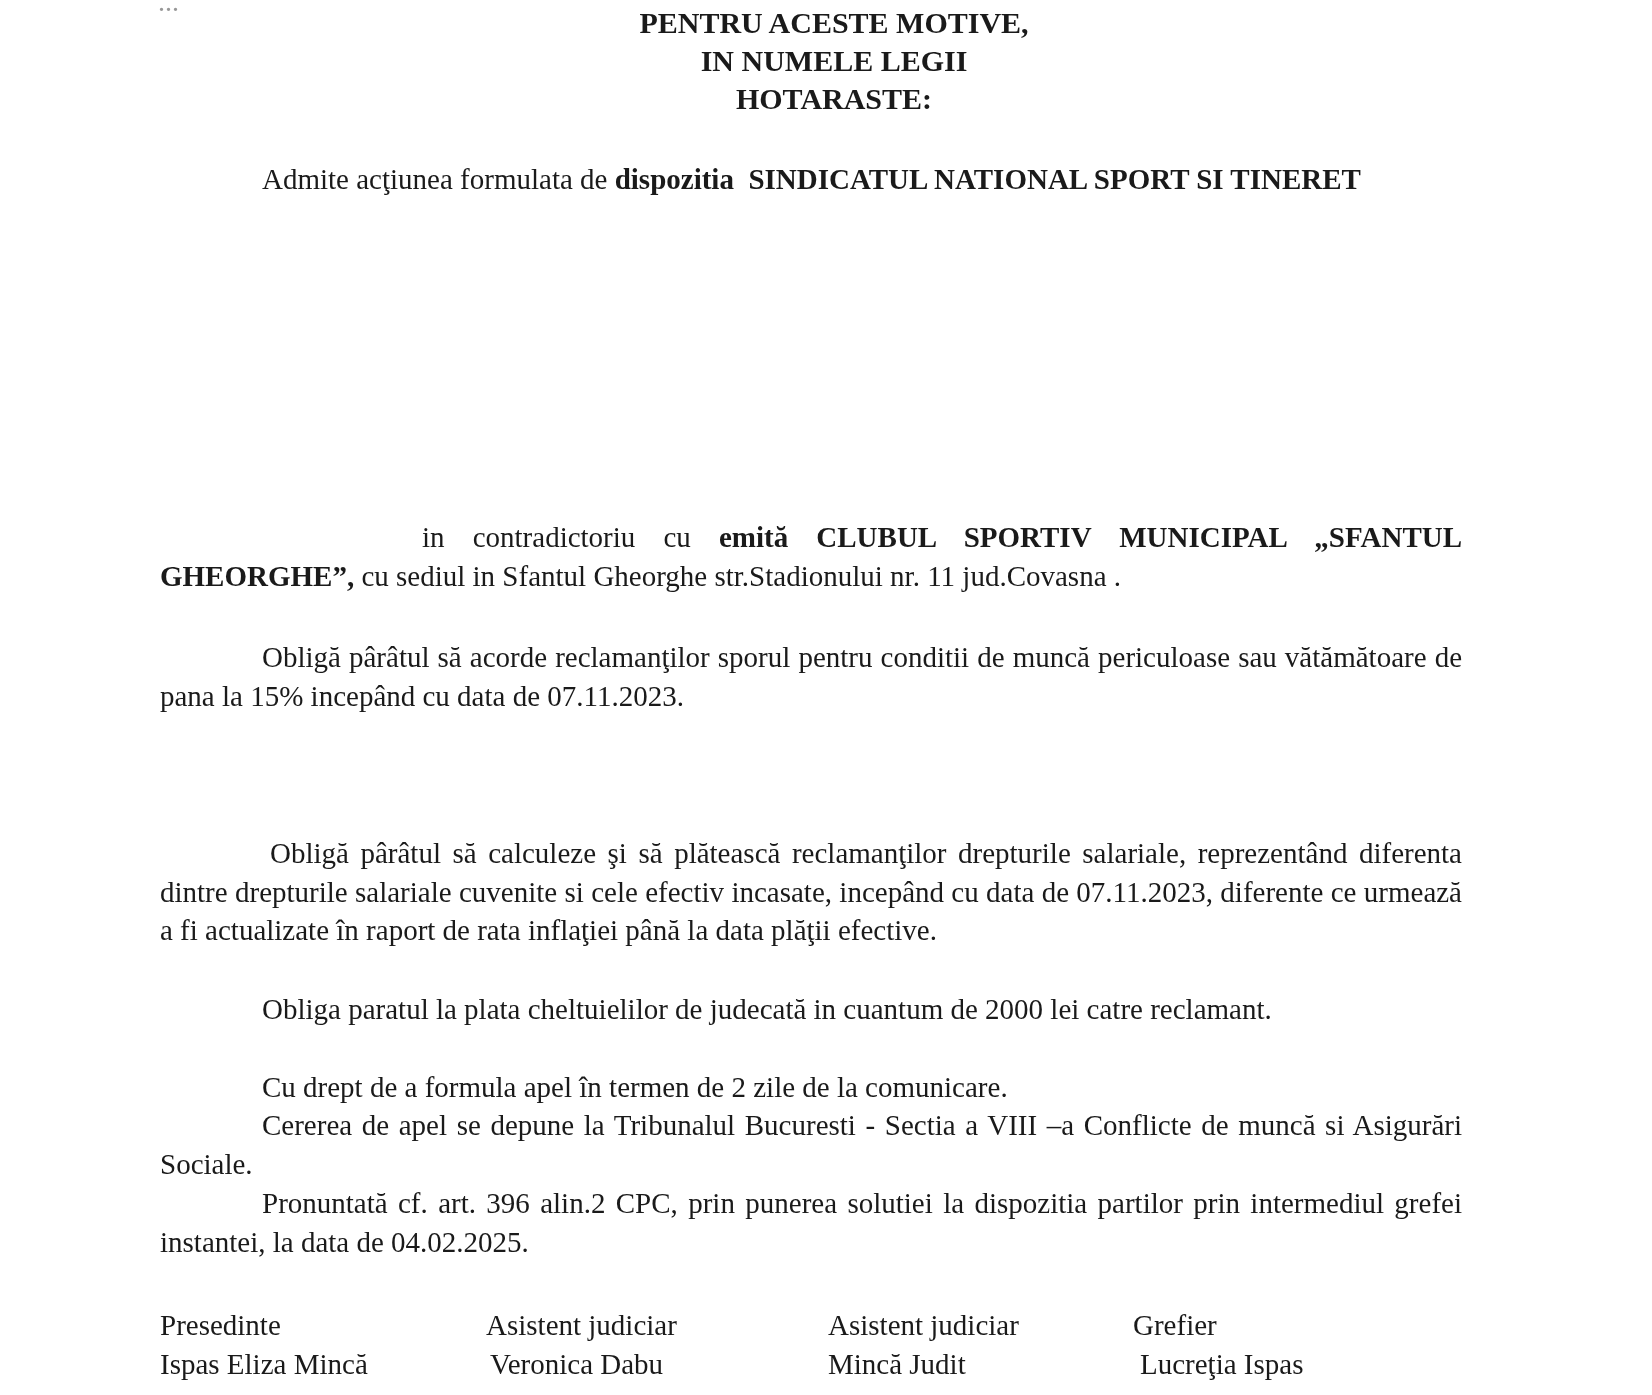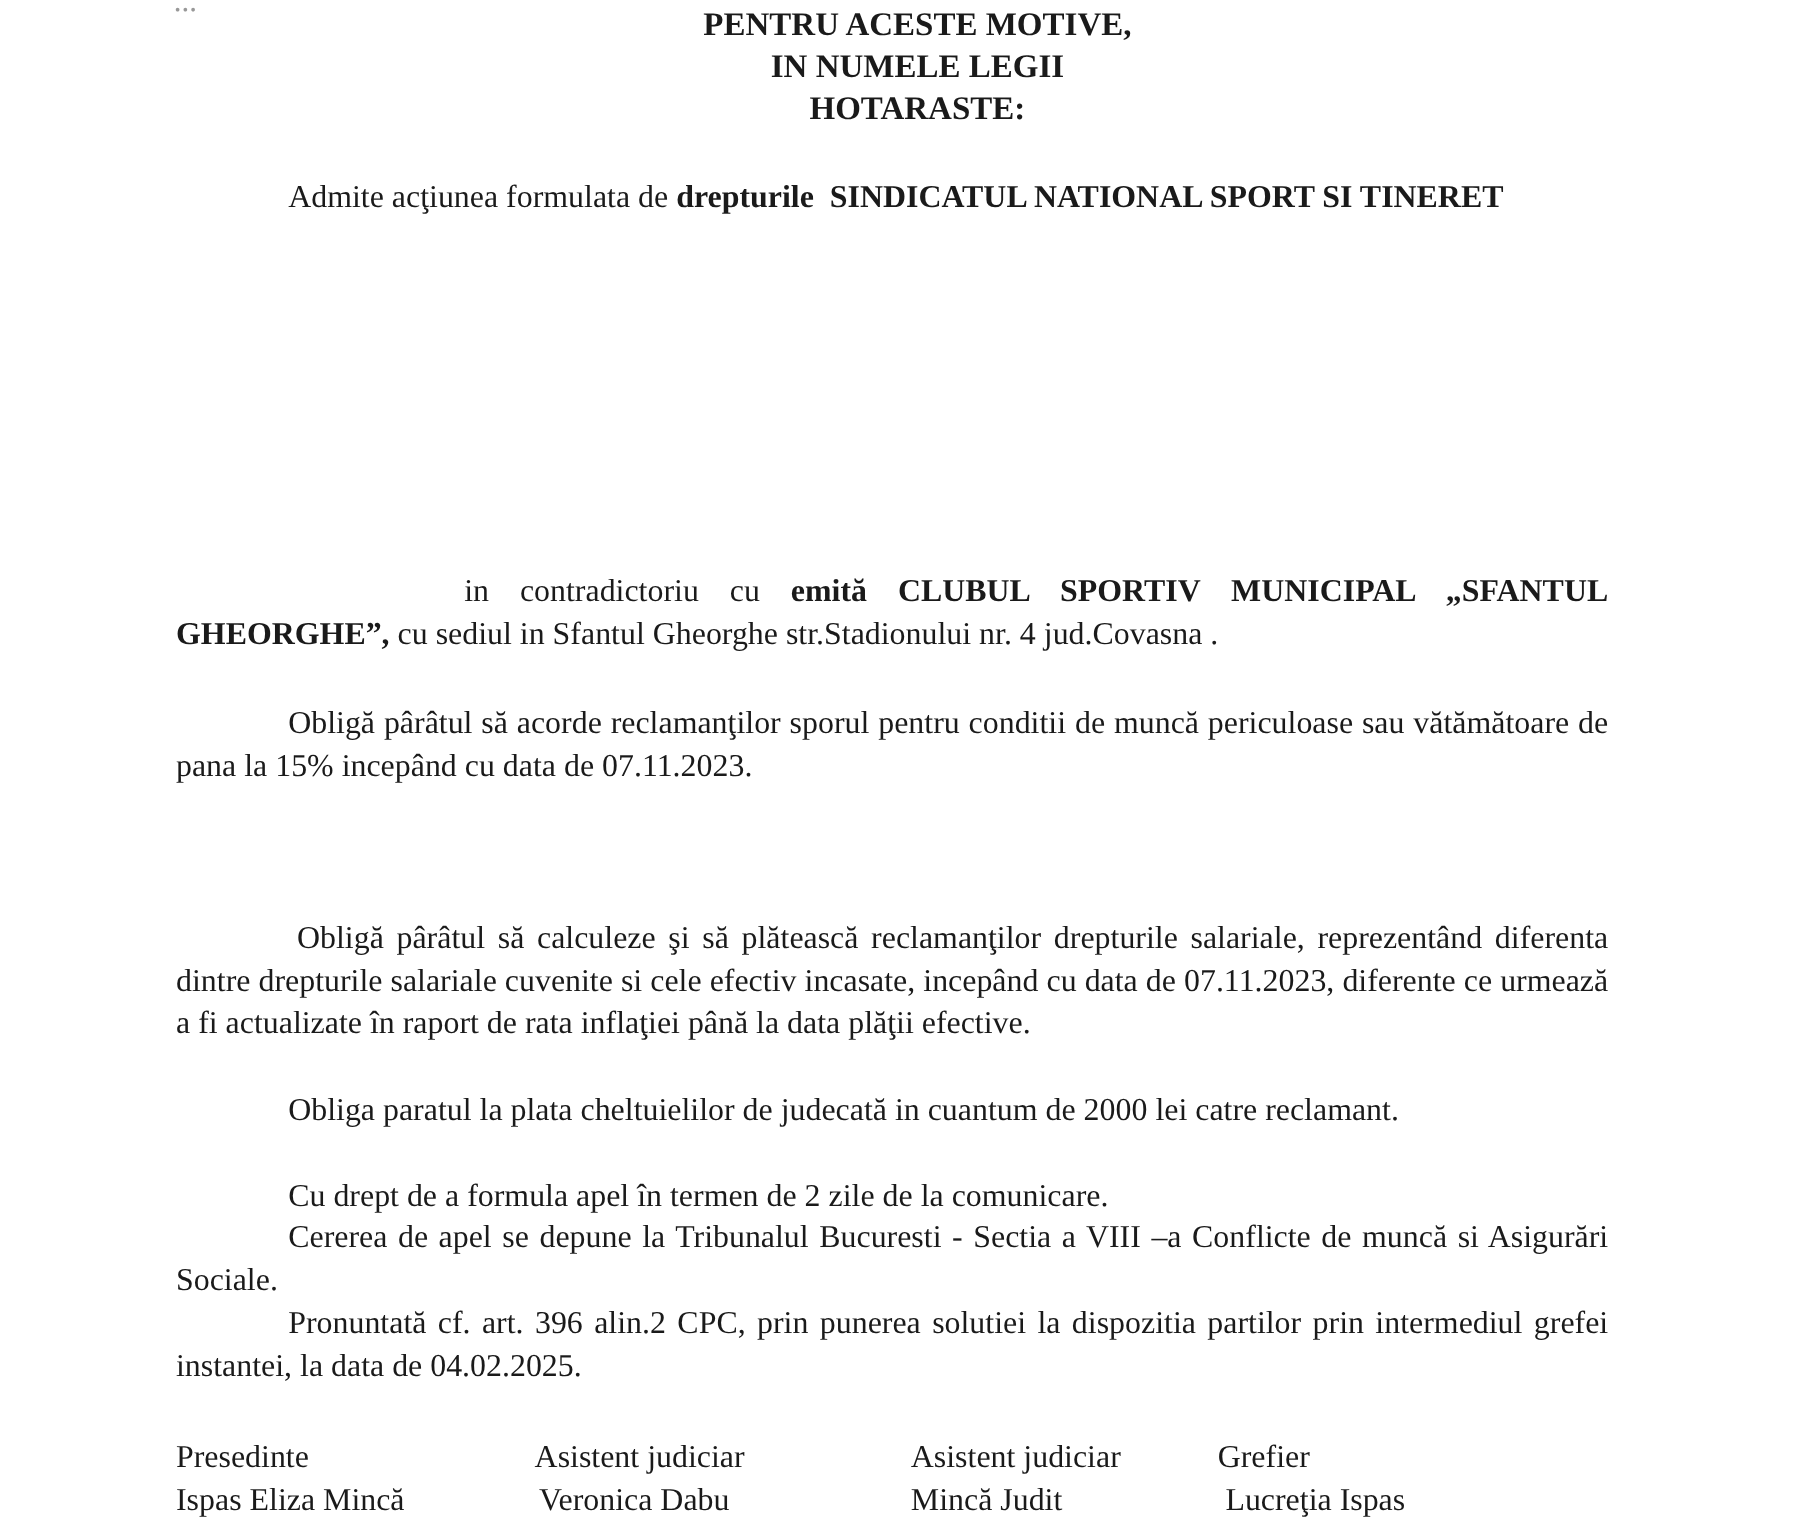--- a/index.html
+++ b/index.html
@@ -74,40 +74,40 @@
     }
     .sig-col {
       position: absolute;
       top: 0;
       white-space: nowrap;
       font-family: Liberation Serif, serif;
     }
     .sig-col.c1 { left: 0; }
     .sig-col.c2 { left: 326px; }
     .sig-col.c3 { left: 668px; }
-    .sig-col.c4 { left: 947px; }
+    .sig-col.c4 { left: 973px; }
     .sig-col .name.c2n { padding-left: 4px; }
     .sig-col .name.c4n { padding-left: 7px; }
   </style>
 </head>
 <body>
 
 <div class="page">
 
   <div class="fragment-top">...</div>
 
   <div class="heading h1">PENTRU ACESTE MOTIVE,</div>
   <div class="heading h2">IN NUMELE LEGII</div>
   <div class="heading h3">HOTARASTE:</div>
 
-  <p class="para p-admite"><span class="indent"></span><span>Admite acţiunea formulata de </span> <b>drepturile</b>&nbsp; <b>SINDICATUL NATIONAL SPORT SI TINERET</b></p>
+  <p class="para p-admite"><span class="indent"></span><span>Admite acţiunea formulata de </span> <b>dispozitia</b>&nbsp; <b>SINDICATUL NATIONAL SPORT SI TINERET</b></p>
 
   <div class="redacted-area"></div>
 
-  <p class="para p-contra"><span class="indent-wide"></span><span>in contradictoriu cu </span><b>emită</b> <b>CLUBUL SPORTIV MUNICIPAL „SFANTUL GHEORGHE”,</b><span> cu sediul in  Sfantul Gheorghe  str.Stadionului nr. 4 jud.Covasna .</span></p>
+  <p class="para p-contra"><span class="indent-wide"></span><span>in contradictoriu cu </span><b>emită</b> <b>CLUBUL SPORTIV MUNICIPAL „SFANTUL GHEORGHE”,</b><span> cu sediul in  Sfantul Gheorghe  str.Stadionului nr. 11 jud.Covasna .</span></p>
 
   <p class="para p-ob1"><span class="indent"></span><span>Obligă pârâtul să acorde reclamanţilor sporul pentru conditii de muncă periculoase sau vătămătoare de pana la 15% incepând cu data de 07.11.2023.</span></p>
 
 
   <p class="para p-ob3"><span class="indent-alt"></span><span>Obligă pârâtul să calculeze şi să plătească reclamanţilor drepturile salariale, reprezentând diferenta dintre drepturile salariale cuvenite si cele efectiv incasate, incepând cu data de 07.11.2023, diferente ce urmează a fi actualizate în raport de rata inflaţiei până la data plăţii efective.</span></p>
 
   <p class="para p-ob4"><span class="indent"></span><span>Obliga paratul la plata cheltuielilor de judecată in cuantum de 2000 lei catre reclamant.</span></p>
 
   <p class="para p-apel"><span class="indent"></span><span>Cu drept de a formula apel în termen de 2 zile de la comunicare.</span></p>
 

